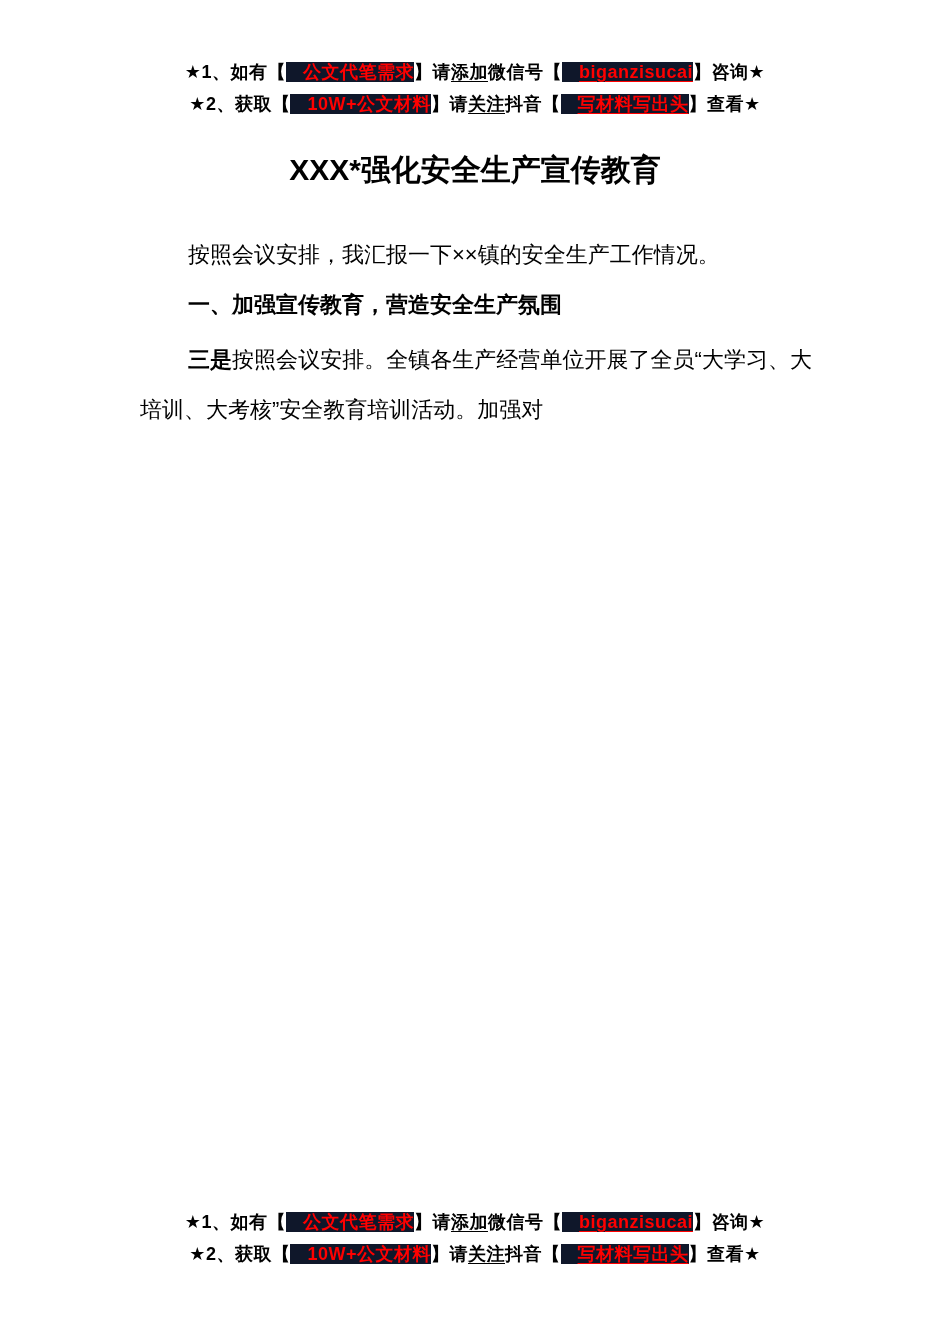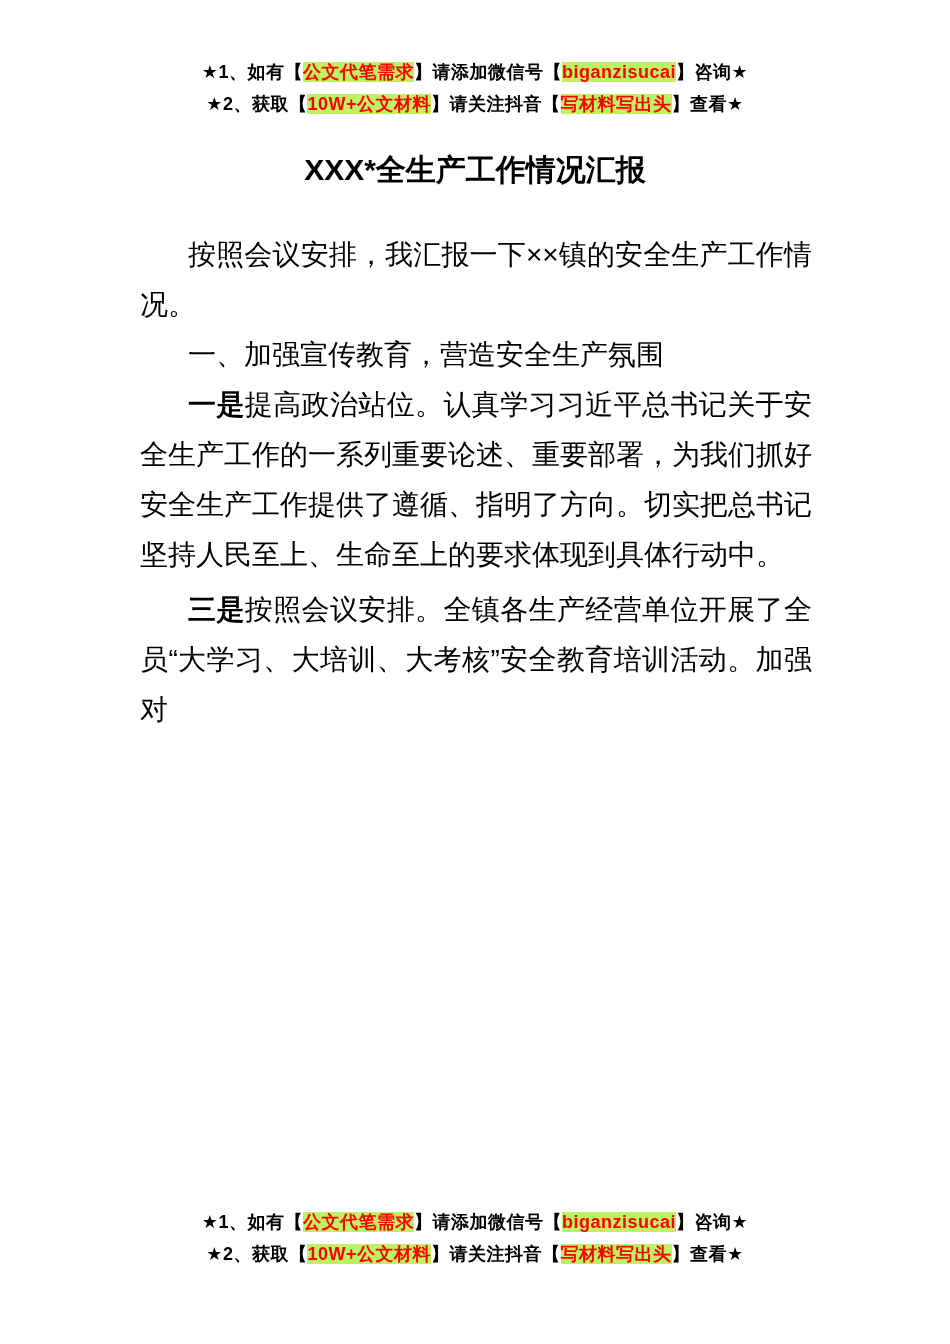--- a/index.html
+++ b/index.html
@@ -17,63 +17,62 @@
     width: 100%;
     text-align: center;
     font-weight: bold;
     font-size: 18px;
     line-height: 32px;
     letter-spacing: 0.5px;
   }
   .banner-top { padding-top: 56px; }
   .banner-bottom { position: absolute; top: 1206px; left: 0; }
   .seg { white-space: pre; text-align: right; }
-  .seg.rh { color: #ff0000; background: #bef264; }
-  .seg.ul { text-underline-offset: 3px; }
+  .seg.rh { color: #ff0000; background: #0f172a; padding-left: 17px; }
+  .seg.ul { text-decoration: underline; text-underline-offset: 3px; }
   
   .doc-title {
     margin-top: 30px;
     text-align: center;
     font-weight: bold;
     font-size: 30px;
     line-height: 40px;
   }
   
   .content {
     margin: 40px 138px 0 140px;
-    font-size: 28px;
+    font-size: 22px;
     line-height: 50px;
     text-align: justify;
   }
   .para {
     margin: 0;
     text-indent: 48px;
   }
   .para.sp { margin-top: 5px; }
   .lead { font-weight: bold; }
-  .heading { font-weight: normal; }
+  .heading { font-weight: bold; }
 </style>
 </head>
 <body>
 
 <div class="banner banner-top">
   <div>
     <span class="seg">★1、如有【</span><span class="seg rh">公文代笔需求</span><span class="seg">】请</span><span class="seg ul">添加</span><span class="seg">微信号【</span><span class="seg rh ul">biganzisucai</span><span class="seg">】咨询★</span>
   </div>
   <div>
     <span class="seg">★2、获取【</span><span class="seg rh">10W+公文材料</span><span class="seg">】请</span><span class="seg ul">关注</span><span class="seg">抖音【</span><span class="seg rh ul">写材料写出头</span><span class="seg">】查看★</span>
   </div>
 </div>
 
-<h1 class="doc-title">XXX*全生产工作情况汇报</h1>
+<h1 class="doc-title">XXX*强化安全生产宣传教育</h1>
 
 <div class="content">
   <p class="para"><span>按照会议安排，我汇报一下××镇的安全生产工作情况。</span></p>
   <p class="para heading"><span>一、加强宣传教育，营造安全生产氛围</span></p>
-  <p class="para"><span class="lead">一是</span><span>提高政治站位。认真学习习近平总书记关于安全生产工作的一系列重要论述、重要部署，为我们抓好安全生产工作提供了遵循、指明了方向。切实把总书记坚持人民至上、生命至上的要求体现到具体行动中。</span></p>
   <p class="para sp"><span class="lead">三是</span><span>按照会议安排。全镇各生产经营单位开展了全员“大学习、大培训、大考核”安全教育培训活动。加强对</span></p>
 </div>
 
 <div class="banner banner-bottom">
   <div>
     <span class="seg">★1、如有【</span><span class="seg rh">公文代笔需求</span><span class="seg">】请</span><span class="seg ul">添加</span><span class="seg">微信号【</span><span class="seg rh ul">biganzisucai</span><span class="seg">】咨询★</span>
   </div>
   <div>
     <span class="seg">★2、获取【</span><span class="seg rh">10W+公文材料</span><span class="seg">】请</span><span class="seg ul">关注</span><span class="seg">抖音【</span><span class="seg rh ul">写材料写出头</span><span class="seg">】查看★</span>
   </div>

